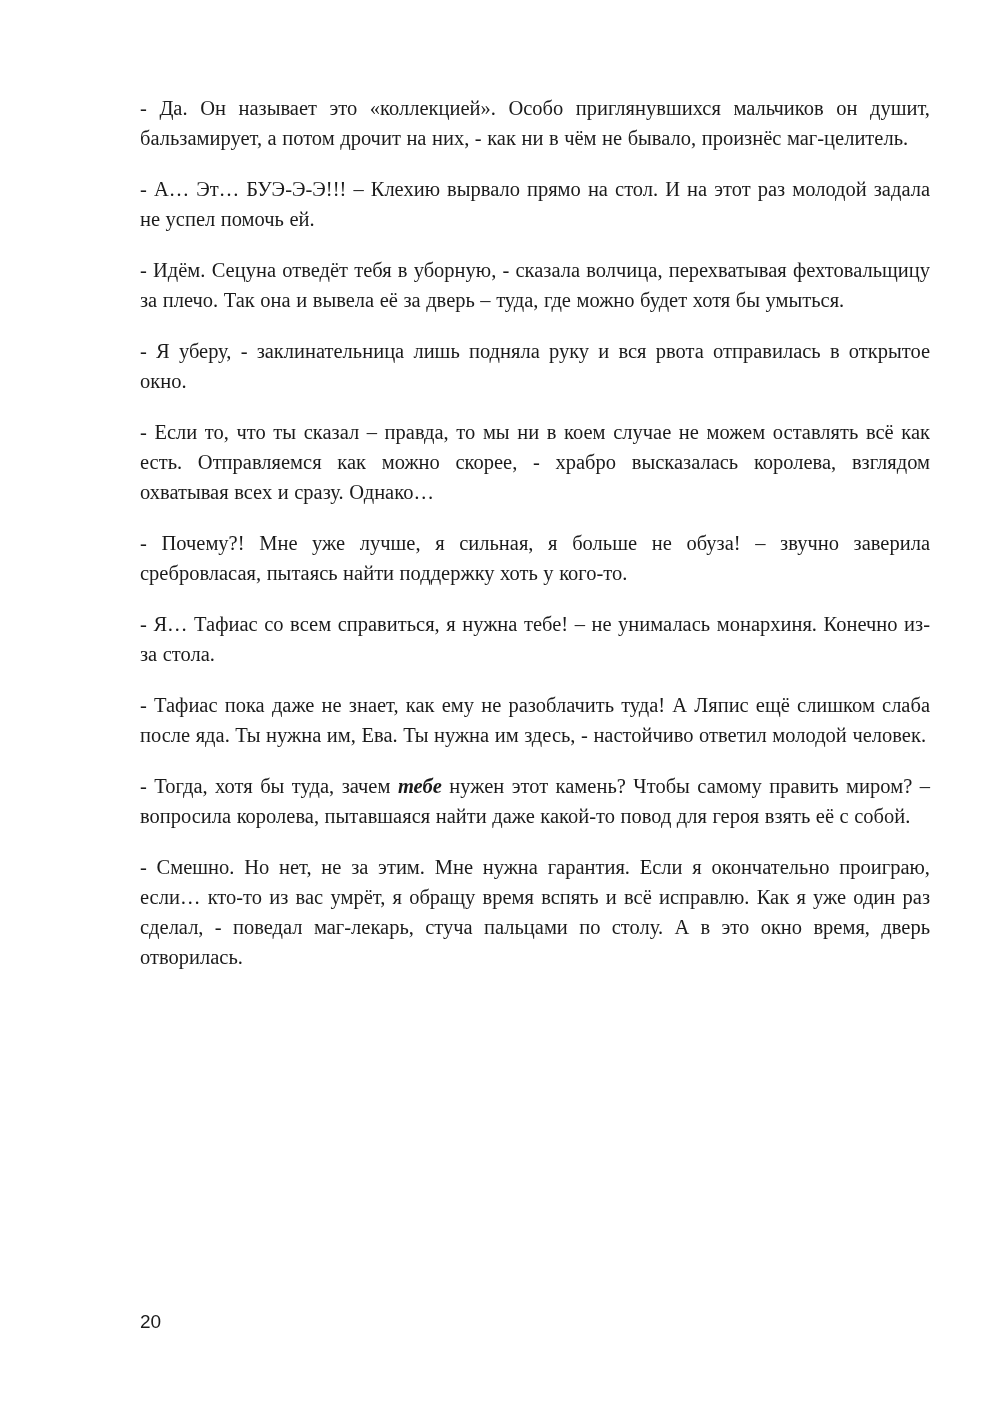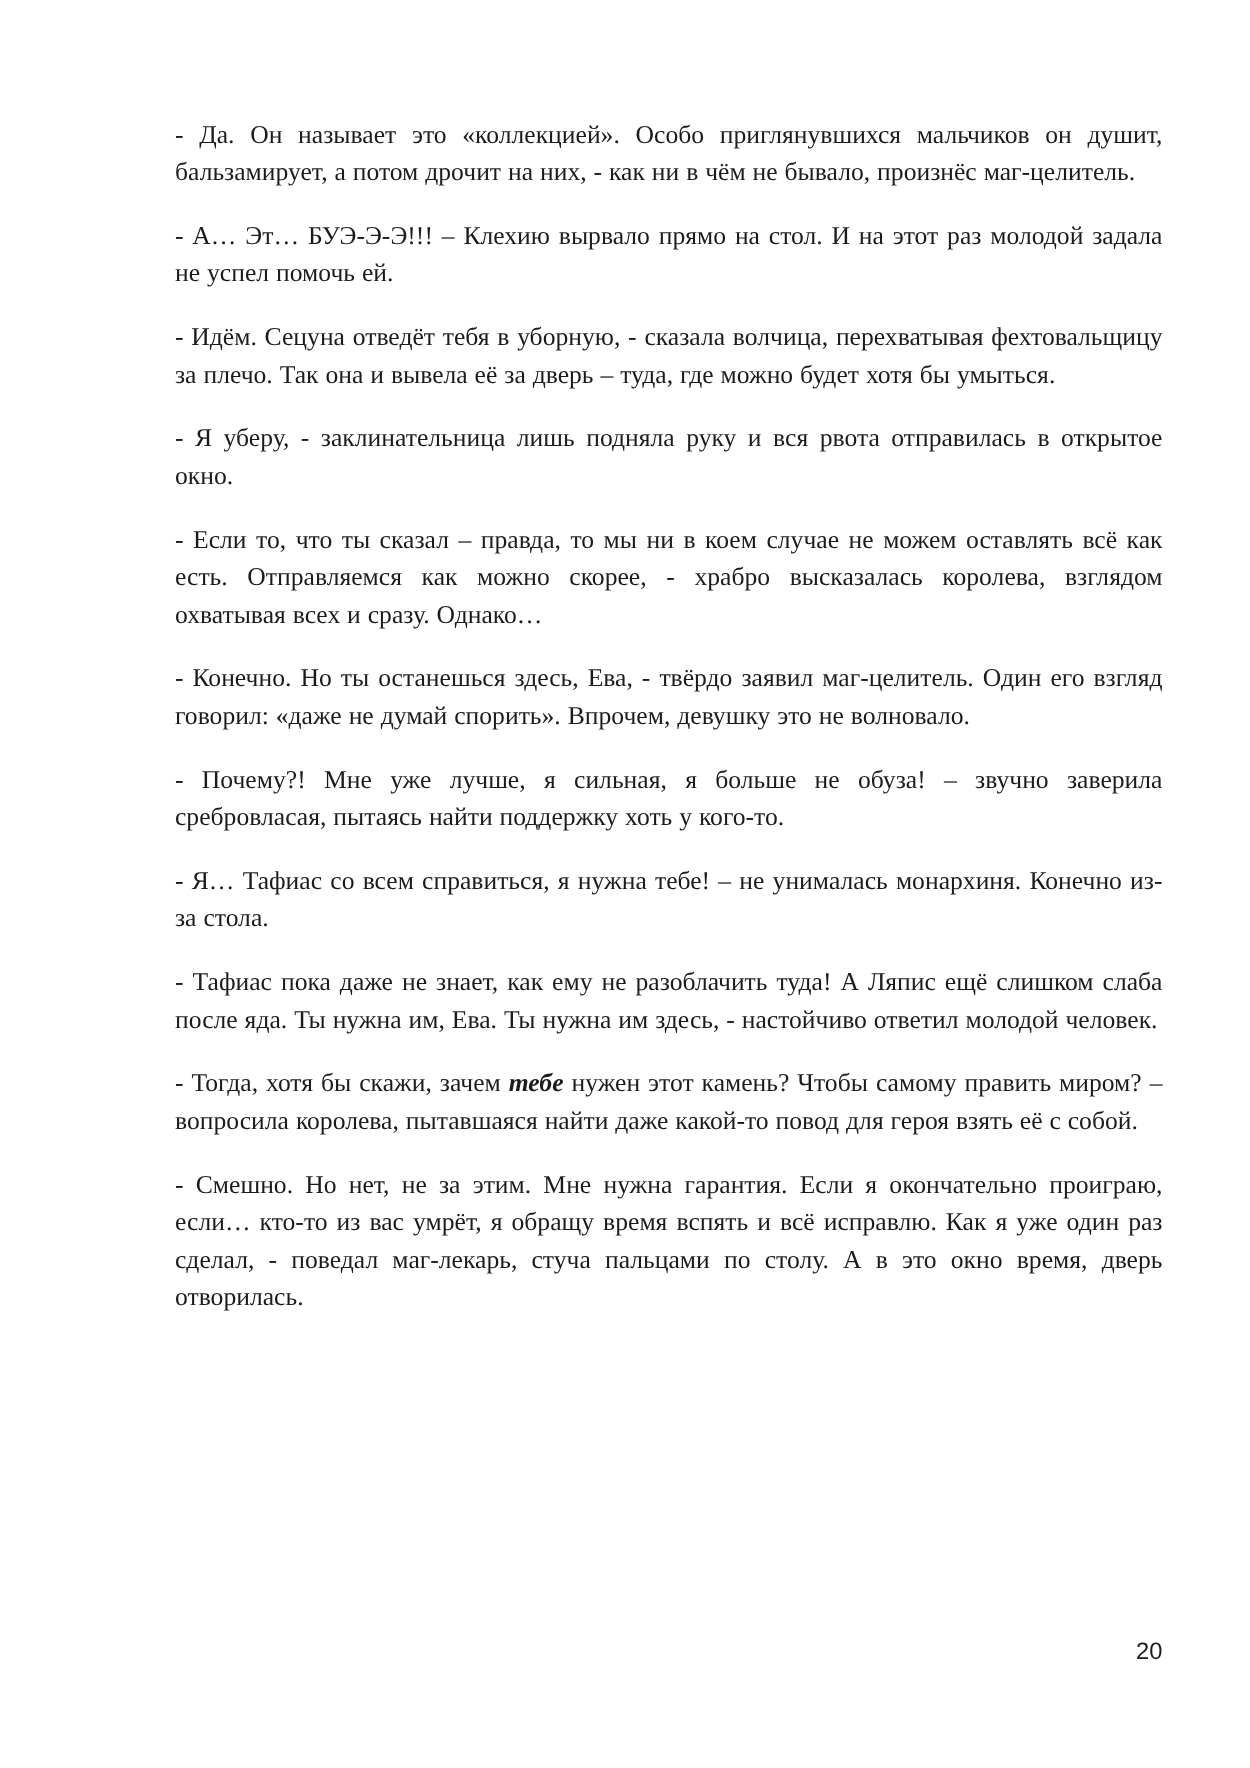--- a/index.html
+++ b/index.html
@@ -36,40 +36,39 @@
   }
   .emph {
     font-style: italic;
     font-weight: 700;
   }
   .page-number {
     position: absolute;
     left: 140px;
     top: 1310px;
     width: 790px;
-    text-align: right;
+    text-align: left;
     font-family: "Liberation Sans", "DejaVu Sans", sans-serif;
     font-size: 19px;
     line-height: 24px;
     color: #1b1b1b;
   }
 </style>
 </head>
 <body style="background: rgb(255, 255, 255); color: rgb(27, 27, 27);">
 
 <div class="page">
   <div class="text-block">
     <p class="para">- Да. Он называет это «коллекцией». Особо приглянувшихся мальчиков он душит, бальзамирует, а потом дрочит на них, - как ни в чём не бывало, произнёс маг-целитель.</p>
     <p class="para">- А… Эт… БУЭ-Э-Э!!! – Клехию вырвало прямо на стол. И на этот раз молодой задала не успел помочь ей.</p>
     <p class="para">- Идём. Сецуна отведёт тебя в уборную, - сказала волчица, перехватывая фехтовальщицу за плечо. Так она и вывела её за дверь – туда, где можно будет хотя бы умыться.</p>
     <p class="para">- Я уберу, - заклинательница лишь подняла руку и вся рвота отправилась в открытое окно.</p>
     <p class="para">- Если то, что ты сказал – правда, то мы ни в коем случае не можем оставлять всё как есть. Отправляемся как можно скорее, - храбро высказалась королева, взглядом охватывая всех и сразу. Однако…</p>
-    <p class="para">- Конечно. Но ты останешься здесь, Ева, - твёрдо заявил маг-целитель. Один его взгляд говорил: «даже не думай спорить». Впрочем, девушку это не волновало.</p>
     <p class="para">- Почему?! Мне уже лучше, я сильная, я больше не обуза! – звучно заверила сребровласая, пытаясь найти поддержку хоть у кого-то.</p>
     <p class="para">- Я… Тафиас со всем справиться, я нужна тебе! – не унималась монархиня. Конечно из-за стола.</p>
     <p class="para">- Тафиас пока даже не знает, как ему не разоблачить туда! А Ляпис ещё слишком слаба после яда. Ты нужна им, Ева. Ты нужна им здесь, - настойчиво ответил молодой человек.</p>
     <p class="para">
-      <span>- Тогда, хотя бы скажи, зачем </span><span class="emph">тебе</span><span> нужен этот камень? Чтобы самому править миром? – вопросила королева, пытавшаяся найти даже какой-то повод для героя взять её с собой.</span>
+      <span>- Тогда, хотя бы туда, зачем </span><span class="emph">тебе</span><span> нужен этот камень? Чтобы самому править миром? – вопросила королева, пытавшаяся найти даже какой-то повод для героя взять её с собой.</span>
     </p>
     <p class="para">- Смешно. Но нет, не за этим. Мне нужна гарантия. Если я окончательно проиграю, если… кто-то из вас умрёт, я обращу время вспять и всё исправлю. Как я уже один раз сделал, - поведал маг-лекарь, стуча пальцами по столу. А в это окно время, дверь отворилась.</p>
   </div>
   <div class="page-number">20</div>
 </div>
 
 </body></html>

